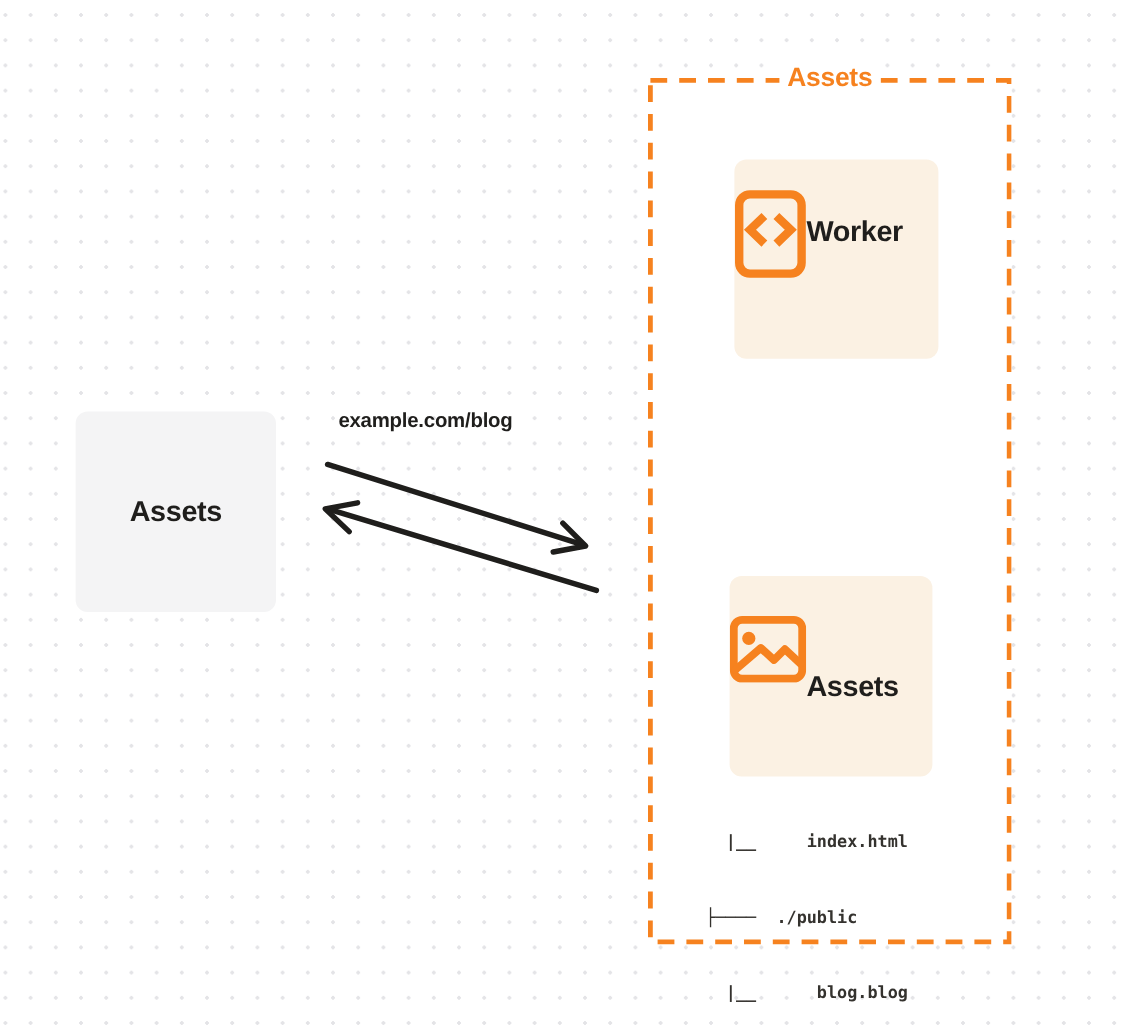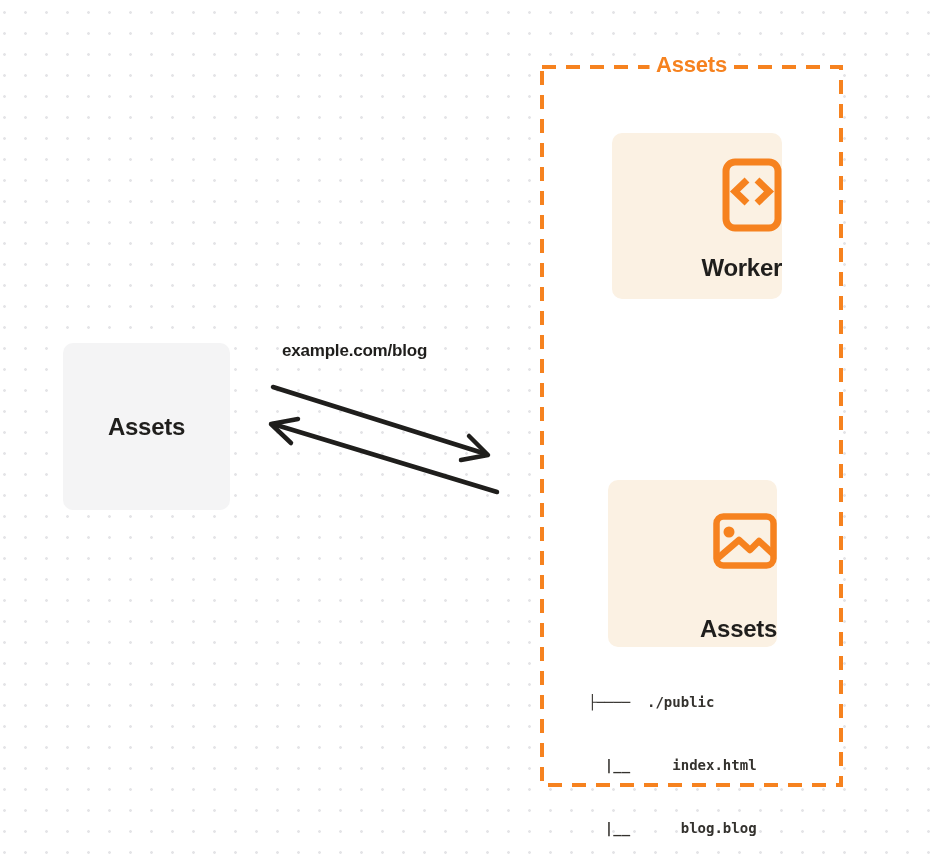--- a/index.html
+++ b/index.html
@@ -49,21 +49,21 @@
     fill:none;stroke:var(--accent);stroke-width:4;stroke-dasharray:14 10;
   }
   .project-title{
     position:absolute;top:0;left:50%;transform:translate(-50%,-50%);
     background:var(--background);padding:0 7px;
     font-size:22px;font-weight:700;color:var(--accent);letter-spacing:-0.2px;
     white-space:nowrap;
   }
   .card{
     position:absolute;background:var(--card-bg);border-radius:10px;
-    display:flex;flex-direction:column;align-items:flex-end;
+    display:flex;flex-direction:row;align-items:flex-start;
   }
   .card-worker{left:72px;top:68px;width:170px;height:166px;padding-top:25px;}
   .card-assets{left:68px;top:415px;width:169px;height:167px;padding-top:33px;}
   .card-worker .card-label{margin-top:22px;}
   .card-assets .card-label{margin-top:46px;}
   .card-label{
     font-size:24px;font-weight:700;color:var(--ink);letter-spacing:-0.3px;
   }
   .icon-stroke{fill:none;stroke:var(--accent);}
   .icon-fill{fill:var(--accent);}
@@ -110,20 +110,20 @@
     <div class="card card-assets">
       <svg width="64" height="56" viewBox="0 0 64 56" aria-hidden="true">
         <rect class="icon-stroke" x="3.5" y="3.5" width="57" height="49" rx="7" stroke-width="6.5"></rect>
         <circle class="icon-fill" cx="16" cy="19" r="5.5"></circle>
         <path class="icon-stroke" d="M5 45 L26 27 L37 37 L46 28 L59 40" stroke-width="6.5" stroke-linecap="round" stroke-linejoin="round"></path>
       </svg>
       <div class="card-label">Assets</div>
     </div>
 
     <div class="file-tree">
+      <div class="tree-line">  |__     index.html</div>
       <div class="tree-line">├────  ./public</div>
-      <div class="tree-line">  |__     index.html</div>
       <div class="tree-line">  |__      blog.blog</div>
       
     </div>
   </div>
 
 </div>
 
 </body></html>

